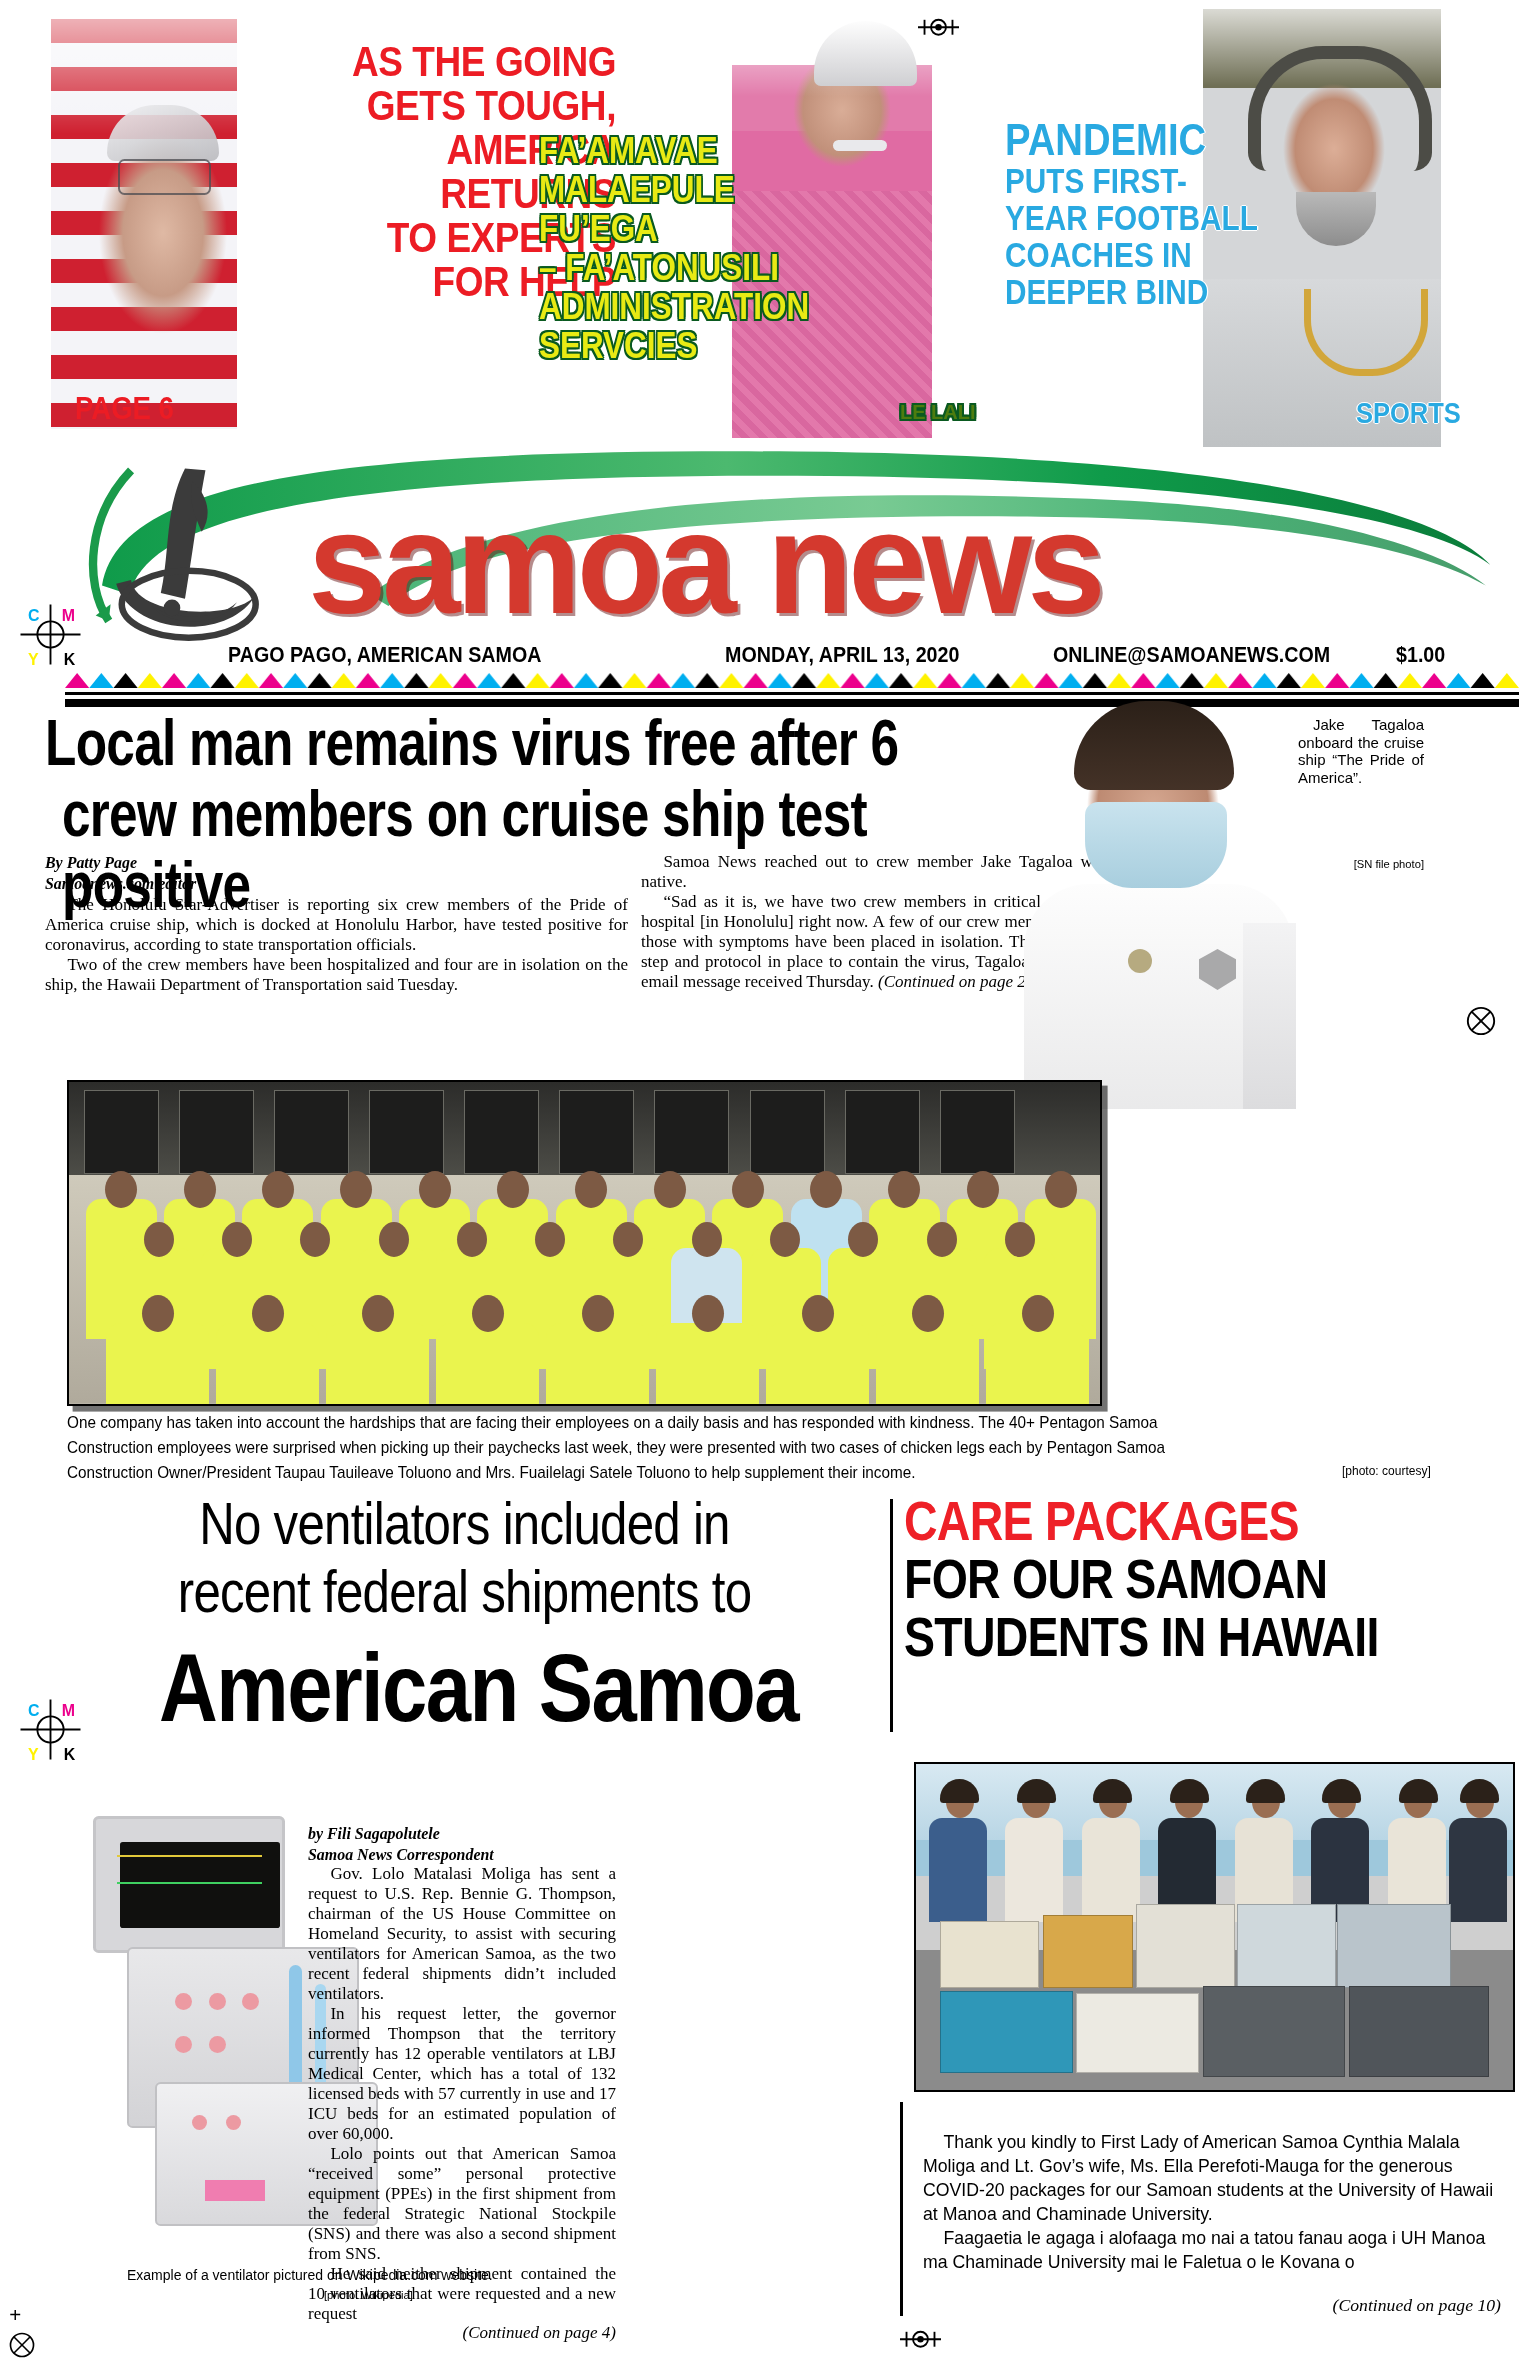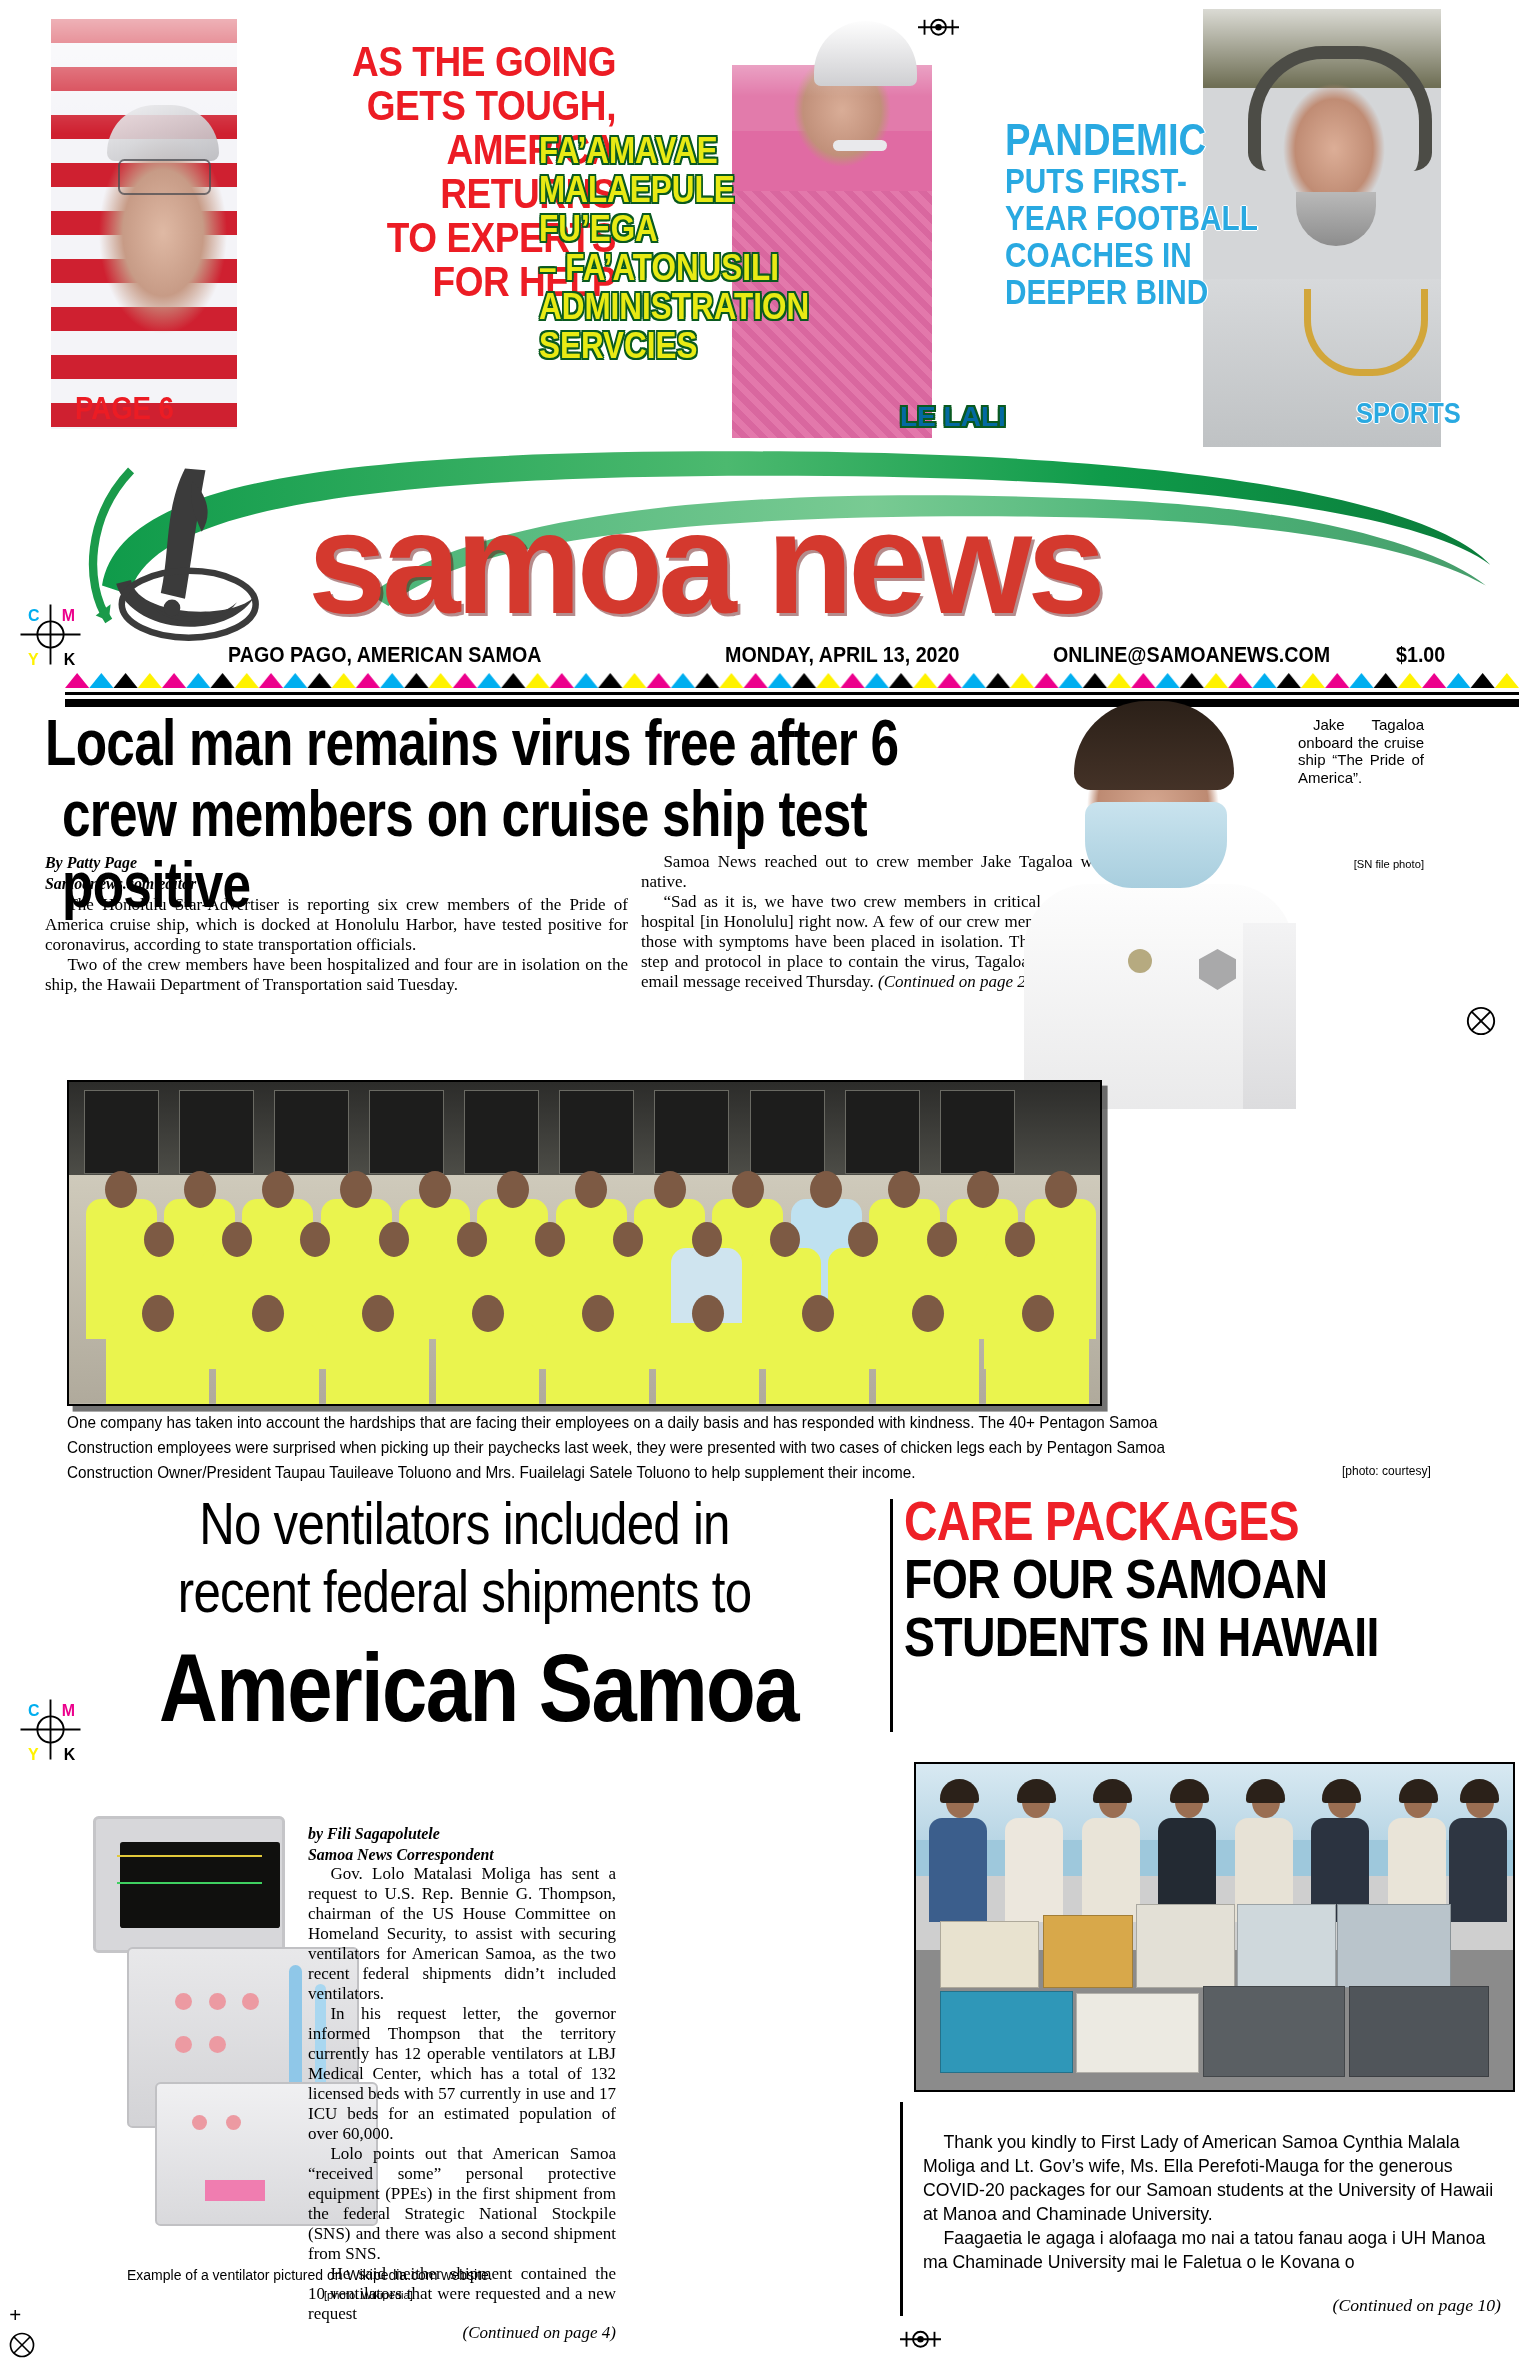--- a/index.html
+++ b/index.html
@@ -61,21 +61,21 @@
       font-family:"Liberation Sans",sans-serif;font-weight:bold;font-size:32px;}
   .pg6 span{display:block;transform:scaleX(.86);transform-origin:left center;}
 
   .t2{position:absolute;left:539px;top:131px;width:392px;
       font-family:"Liberation Sans",sans-serif;font-weight:bold;font-size:37px;
       line-height:39px;color:#e8ea14;
       text-shadow:-1.9px 0 #0a5a20,1.9px 0 #0a5a20,0 -1.9px #0a5a20,0 1.9px #0a5a20,
                   -1.9px -1.9px #0a5a20,1.9px 1.9px #0a5a20,-1.9px 1.9px #0a5a20,1.9px -1.9px #0a5a20;}
   .t2 span{display:block;transform:scaleX(.85);transform-origin:left center;}
   .lelali{position:absolute;left:900px;top:401px;
-      font-family:"Liberation Sans",sans-serif;font-weight:bold;font-size:28px;color:#0369a1;
+      font-family:"Liberation Sans",sans-serif;font-weight:bold;font-size:20px;color:#4d7c0f;
       text-shadow:-1.9px 0 #0a5a20,1.9px 0 #0a5a20,0 -1.9px #0a5a20,0 1.9px #0a5a20,
                   -1.9px -1.9px #0a5a20,1.9px 1.9px #0a5a20,-1.9px 1.9px #0a5a20,1.9px -1.9px #0a5a20;}
 
   .t3{position:absolute;left:1005px;top:117px;width:392px;
       font-family:"Liberation Sans",sans-serif;font-weight:bold;line-height:37px;
       color:#29a9e1;font-size:35px;
       text-shadow:-1.4px 0 #fff,1.4px 0 #fff,0 -1.4px #fff,0 1.4px #fff;}
   .t3 span{display:block;transform:scaleX(.85);transform-origin:left center;}
   .t3 .big{font-size:45px;line-height:45px;}
   .sports{position:absolute;left:1356px;top:396px;

